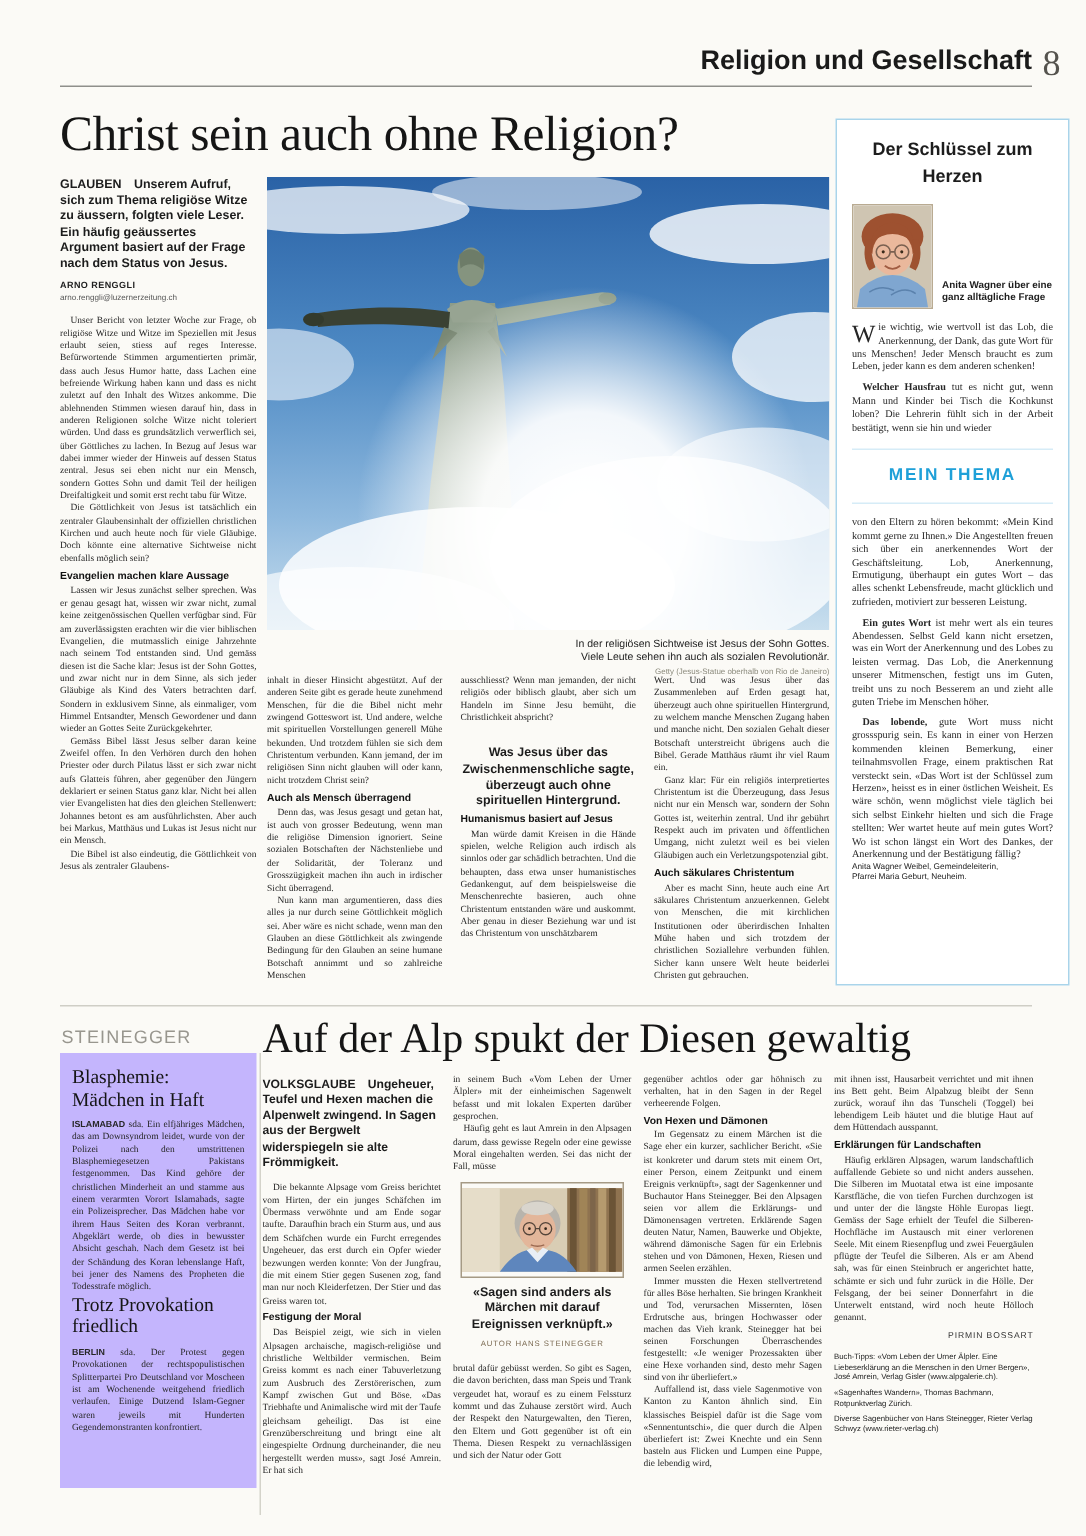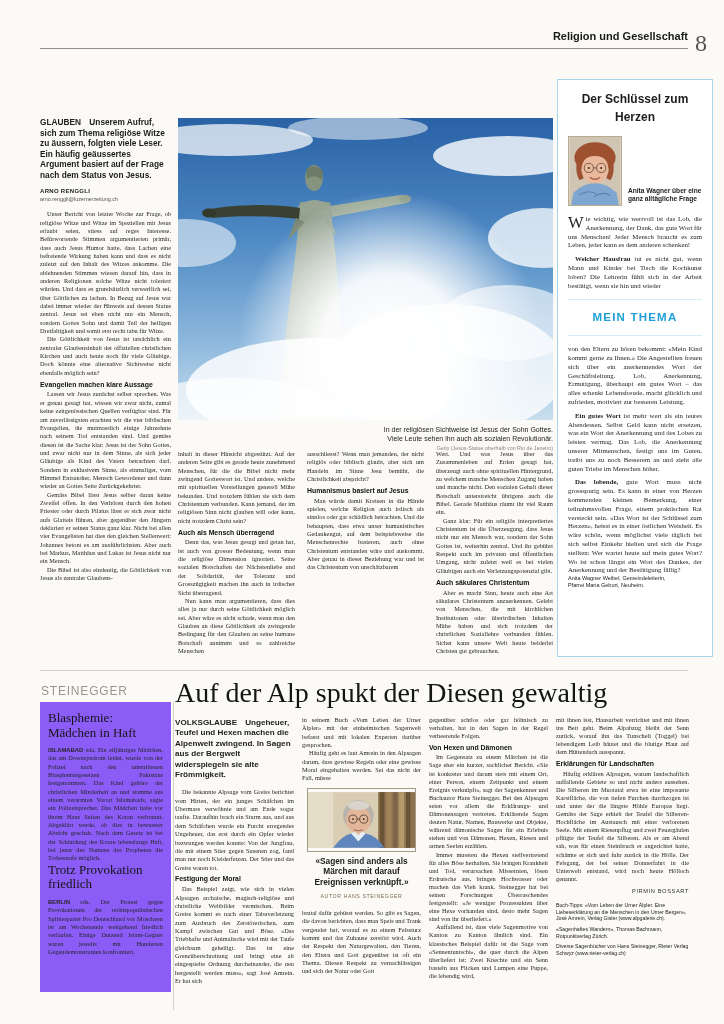--- a/index.html
+++ b/index.html
@@ -1,20 +1,20 @@
 <!DOCTYPE html>
 <html lang="de"><head>
 <meta charset="utf-8">
 <style>
   html,body{margin:0;padding:0;background:#e8e8e8;}
   .page{position:relative;width:724px;height:1024px;background:#fbfaf6;overflow:hidden;
         font-family:"Liberation Serif",serif;color:#1e1e1e;}
   
   .masthead{position:absolute;top:30px;left:40px;width:648px;text-align:right;
-            font-family:"Liberation Sans",sans-serif;font-weight:bold;font-size:11px;
+            font-family:"Liberation Sans",sans-serif;font-weight:bold;font-size:18px;
             color:#1a1a1a;border-bottom:1.5px solid #8f8f8b;padding-bottom:6px;}
   .pageno{position:absolute;top:30px;left:695px;font-size:24px;color:#55534e;
           font-family:"Liberation Serif",serif;}
   .main-headline{position:absolute;top:72px;left:40px;width:516px;margin:0;
                  font-size:33px;line-height:36px;font-weight:normal;letter-spacing:-0.3px;color:#151515;}
   
   .col{position:absolute;overflow:hidden;font-size:6.3px;line-height:8.35px;text-align:justify;color:#262626;}
   .col p{margin:0;}
   .ind{text-indent:7px;}
   .subhead{font-family:"Liberation Sans",sans-serif;font-weight:bold;font-size:6.9px;
@@ -51,21 +51,21 @@
   .blead{font-weight:bold;}
   .sb-gap{height:5px;}
   .mein-thema{font-family:"Liberation Sans",sans-serif;font-weight:bold;font-size:11.5px;
               letter-spacing:1.2px;text-align:center;color:#1fa0d8;margin:9px 0;
               padding:13px 0;border-top:1px solid #d6ecf7;border-bottom:1px solid #d6ecf7;}
   .sb-footer{font-family:"Liberation Sans",sans-serif;font-size:5.5px;line-height:7.2px;
              text-align:left;margin-top:9px;color:#222;}
   
   .news-label{position:absolute;left:41px;top:684px;margin:0;font-family:"Liberation Sans",sans-serif;
               font-weight:normal;font-size:12px;letter-spacing:0.8px;color:#98968e;}
-  .news-box{position:absolute;left:40px;top:702px;width:131px;height:290px;background:#8b5cf6;
+  .news-box{position:absolute;left:40px;top:702px;width:131px;height:290px;background:#c4b5fd;
             box-sizing:border-box;padding:9px 8px;overflow:hidden;}
   .news-headline{margin:0 0 6px 0;font-weight:normal;font-size:13px;line-height:14.5px;color:#151515;}
   .news-headline.second{}
   .news-box p{margin:0;font-size:6.3px;line-height:8.35px;text-align:justify;color:#262626;}
   .dateline{font-family:"Liberation Sans",sans-serif;font-weight:bold;font-size:5.9px;}
   
   .bottom-headline{position:absolute;left:175px;top:678px;width:537px;margin:0;
                    font-size:28px;line-height:30px;font-weight:normal;color:#151515;}
   .vlead{font-family:"Liberation Sans",sans-serif;font-weight:bold;font-size:8.1px;
          line-height:10.4px;text-align:left;color:#1c1c1c;margin:2px 0 8px 0 !important;}
@@ -81,20 +81,21 @@
 </head>
 <body>
 
 <div class="page">
 
   <div class="masthead">
     <span>Religion und Gesellschaft</span>
   </div>
   <div class="pageno">8</div>
 
+  <h1 class="main-headline">Christ sein auch ohne Religion?</h1>
 
   <section class="col" style="left:40px;top:117px;width:131px;height:548px;">
     <p class="lead"><span class="kicker">GLAUBEN</span> <span>Unserem Aufruf, sich zum Thema religiöse Witze zu äussern, folgten viele Leser. Ein häufig geäussertes Argument basiert auf der Frage nach dem Status von Jesus.</span></p>
     <p class="byline">
       <span class="bname">ARNO RENGGLI</span><br>
       <span class="bmail">arno.renggli@luzernerzeitung.ch</span>
     </p>
     <p class="ind">Unser Bericht von letzter Woche zur Frage, ob religiöse Witze und Witze im Speziellen mit Jesus erlaubt seien, stiess auf reges Interesse. Befürwortende Stimmen argumentierten primär, dass auch Jesus Humor hatte, dass Lachen eine befreiende Wirkung haben kann und dass es nicht zuletzt auf den Inhalt des Witzes ankomme. Die ablehnenden Stimmen wiesen darauf hin, dass in anderen Religionen solche Witze nicht toleriert würden. Und dass es grundsätzlich verwerflich sei, über Göttliches zu lachen. In Bezug auf Jesus war dabei immer wieder der Hinweis auf dessen Status zentral. Jesus sei eben nicht nur ein Mensch, sondern Gottes Sohn und damit Teil der heiligen Dreifaltigkeit und somit erst recht tabu für Witze.</p>
     <p class="ind">Die Göttlichkeit von Jesus ist tatsächlich ein zentraler Glaubensinhalt der offiziellen christlichen Kirchen und auch heute noch für viele Gläubige. Doch könnte eine alternative Sichtweise nicht ebenfalls möglich sein?</p>
     <h3 class="subhead">Evangelien machen klare Aussage</h3>
@@ -157,20 +158,21 @@
 
   <section class="col" style="left:178px;top:450px;width:117px;height:213px;">
     <p>inhalt in dieser Hinsicht abgestützt. Auf der anderen Seite gibt es gerade heute zunehmend Menschen, für die die Bibel nicht mehr zwingend Gotteswort ist. Und andere, welche mit spirituellen Vorstellungen generell Mühe bekunden. Und trotzdem fühlen sie sich dem Christentum verbunden. Kann jemand, der im religiösen Sinn nicht glauben will oder kann, nicht trotzdem Christ sein?</p>
     <h3 class="subhead">Auch als Mensch überragend</h3>
     <p class="ind">Denn das, was Jesus gesagt und getan hat, ist auch von grosser Bedeutung, wenn man die religiöse Dimension ignoriert. Seine sozialen Botschaften der Nächstenliebe und der Solidarität, der Toleranz und Grosszügigkeit machen ihn auch in irdischer Sicht überragend.</p>
     <p class="ind">Nun kann man argumentieren, dass dies alles ja nur durch seine Göttlichkeit möglich sei. Aber wäre es nicht schade, wenn man den Glauben an diese Göttlichkeit als zwingende Bedingung für den Glauben an seine humane Botschaft annimmt und so zahlreiche Menschen</p>
   </section>
 
   <section class="col" style="left:307px;top:450px;width:117px;height:213px;">
     <p>ausschliesst? Wenn man jemanden, der nicht religiös oder biblisch glaubt, aber sich um Handeln im Sinne Jesu bemüht, die Christlichkeit abspricht?</p>
+    <p class="pullquote">Was Jesus über das Zwischenmenschliche sagte, überzeugt auch ohne spirituellen Hintergrund.</p>
     <h3 class="subhead">Humanismus basiert auf Jesus</h3>
     <p class="ind">Man würde damit Kreisen in die Hände spielen, welche Religion auch irdisch als sinnlos oder gar schädlich betrachten. Und die behaupten, dass etwa unser humanistisches Gedankengut, auf dem beispielsweise die Menschenrechte basieren, auch ohne Christentum entstanden wäre und auskommt. Aber genau in dieser Beziehung war und ist das Christentum von unschätzbarem</p>
   </section>
 
   <section class="col" style="left:436px;top:450px;width:117px;height:213px;">
     <p>Wert. Und was Jesus über das Zusammenleben auf Erden gesagt hat, überzeugt auch ohne spirituellen Hintergrund, zu welchem manche Menschen Zugang haben und manche nicht. Den sozialen Gehalt dieser Botschaft unterstreicht übrigens auch die Bibel. Gerade Matthäus räumt ihr viel Raum ein.</p>
     <p class="ind">Ganz klar: Für ein religiös interpretiertes Christentum ist die Überzeugung, dass Jesus nicht nur ein Mensch war, sondern der Sohn Gottes ist, weiterhin zentral. Und ihr gebührt Respekt auch im privaten und öffentlichen Umgang, nicht zuletzt weil es bei vielen Gläubigen auch ein Verletzungspotenzial gibt.</p>
     <h3 class="subhead">Auch säkulares Christentum</h3>
     <p class="ind">Aber es macht Sinn, heute auch eine Art säkulares Christentum anzuerkennen. Gelebt von Menschen, die mit kirchlichen Institutionen oder überirdischen Inhalten Mühe haben und sich trotzdem der christlichen Soziallehre verbunden fühlen. Sicher kann unsere Welt heute beiderlei Christen gut gebrauchen.</p>
   </section>

